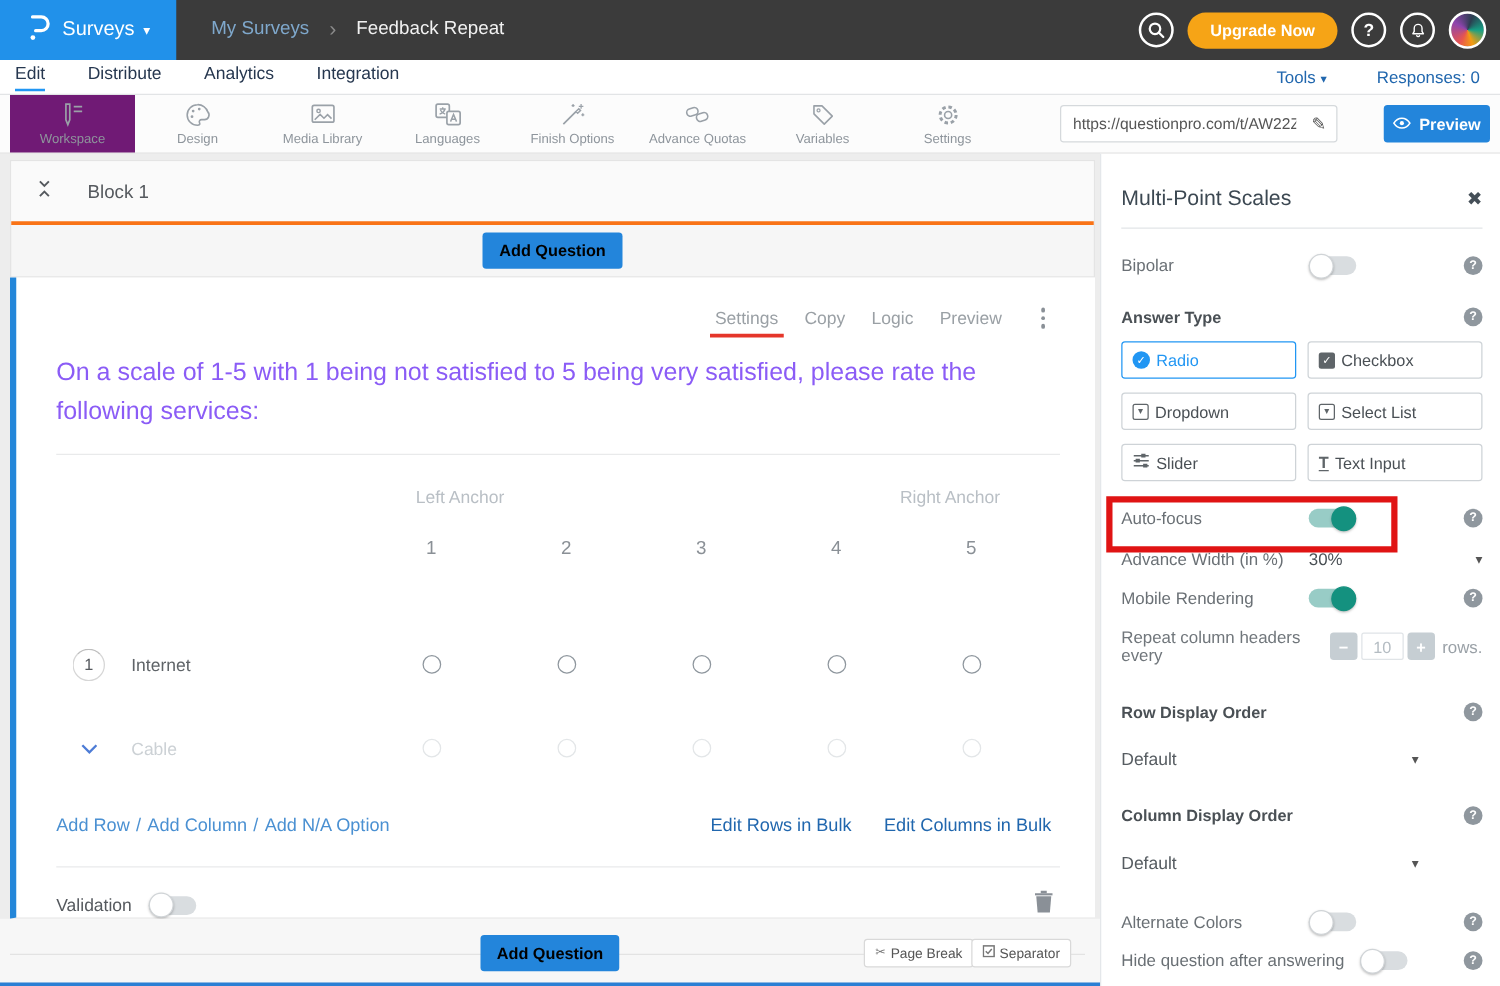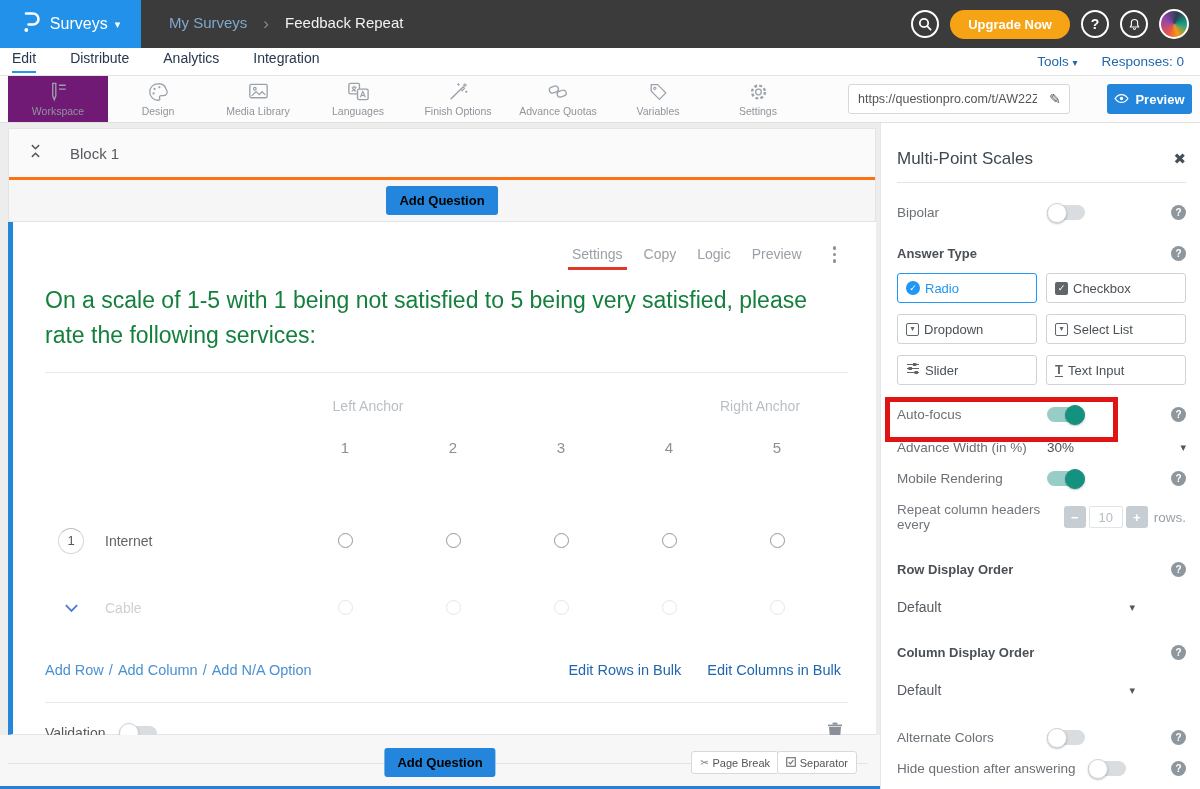--- a/index.html
+++ b/index.html
@@ -20,21 +20,21 @@
   .topbar-right { margin-left:auto; display:flex; align-items:center; gap:11px; padding-right:11px; }
   .tb-circle { width:28px; height:28px; border:2px solid #fff; border-radius:50%; display:flex; align-items:center; justify-content:center; color:#fff; font-size:14px; font-weight:bold; cursor:pointer; background:transparent; }
   .upgrade-btn { background:#f6a416; color:#fff; border:none; border-radius:15px; height:29px; padding:0 18px; font-size:13px; font-weight:bold; font-family:inherit; cursor:pointer; }
   .avatar { width:30px; height:30px; border-radius:50%; border:2px solid #fff; background:conic-gradient(from 210deg,#e8554e,#8e44ad 90deg,#2c3e50 170deg,#16a085 240deg,#f39c12 310deg,#e8554e); cursor:pointer; }
 
   
   .navbar { position:absolute; top:48px; left:0; width:1200px; height:28px; background:#fff; border-bottom:1px solid #e2e4e6; display:flex; align-items:center; padding:0 16px 0 12px; }
   .nav-tabs { display:flex; gap:34px; }
   .nav-tab { font-size:14px; color:#26374f; padding-bottom:5px; cursor:pointer; border-bottom:2px solid transparent; }
   .nav-tab.active { border-bottom-color:#2196f3; }
-  .nav-right { margin-left:auto; display:flex; align-items:center; gap:24px; }
+  .nav-right { margin-left:auto; display:flex; align-items:center; gap:40px; }
   .tools-link { color:#2167ae; font-size:13.5px; cursor:pointer; }
   .tools-link .c { font-size:10px; }
   .responses { color:#2167ae; font-size:13.5px; }
 
   
   .toolbar { position:absolute; top:76px; left:0; width:1200px; height:47px; background:#fcfcfc; border-bottom:1px solid #e0e0e0; display:flex; align-items:stretch; padding-left:8px; }
   .tool-item { width:100px; display:flex; flex-direction:column; align-items:center; justify-content:center; gap:2px; cursor:pointer; }
   .tool-item.active { background:#701a75; }
   .tool-item svg { display:block; }
   .tool-label { font-size:10.5px; color:#8e959c; }
@@ -52,21 +52,21 @@
   .block-title { font-size:15px; color:#55595e; }
   .block-addq { height:41px; display:flex; align-items:center; justify-content:center; }
   .btn-blue { background:#2385db; color:#000000; border:none; border-radius:3px; font-size:13px; font-weight:bold; font-family:inherit; padding:7px 13px; cursor:pointer; }
 
   .q-card { position:absolute; left:8px; top:99px; width:868px; height:513px; background:#fff; border-left:5px solid #2386d9; border-bottom:1px solid #e6e6e6; }
   .q-tabs { display:flex; align-items:center; justify-content:flex-end; gap:21px; padding:22px 38px 0 0; }
   .q-tab { font-size:14px; color:#9aa0a5; cursor:pointer; position:relative; }
   .q-tab.active::after { content:""; position:absolute; left:-4px; right:-4px; bottom:-8px; height:3px; background:#e5362a; }
   .vdots { display:flex; flex-direction:column; gap:3px; margin-left:8px; cursor:pointer; padding:2px; }
   .vdots i { width:3.5px; height:3.5px; border-radius:50%; background:#8a9097; }
-  .q-text { margin:18px 60px 0 32px; font-size:23px; color:#15803d; line-height:1.55; }
+  .q-text { margin:18px 60px 0 32px; font-size:20px; color:#8b5cf6; line-height:1.55; }
   .q-hr { border:none; border-top:1px solid #e9eaeb; margin:18px 28px 0 32px; }
   .anchor-row { position:relative; height:18px; margin-top:25px; }
   .anchor { position:absolute; width:170px; text-align:center; font-size:14px; color:#b9bfc5; }
   .anchor.left { left:270px; } .anchor.right { left:662px; }
   .num-row { display:flex; margin-top:23px; padding-left:278px; }
   .num-col { width:108px; text-align:center; font-size:15px; color:#8a9096; }
   .matrix-row { display:flex; align-items:center; }
   .matrix-row.r0 { margin-top:72px; } .matrix-row.r1 { margin-top:46px; }
   .row-head { width:278px; display:flex; align-items:center; padding-left:45px; gap:21px; }
   .row-badge { width:26px; height:26px; border:1px solid #d6d6d6; border-top-color:#bdbdbd; border-radius:50%; display:flex; align-items:center; justify-content:center; font-size:13px; color:#55595e; }

